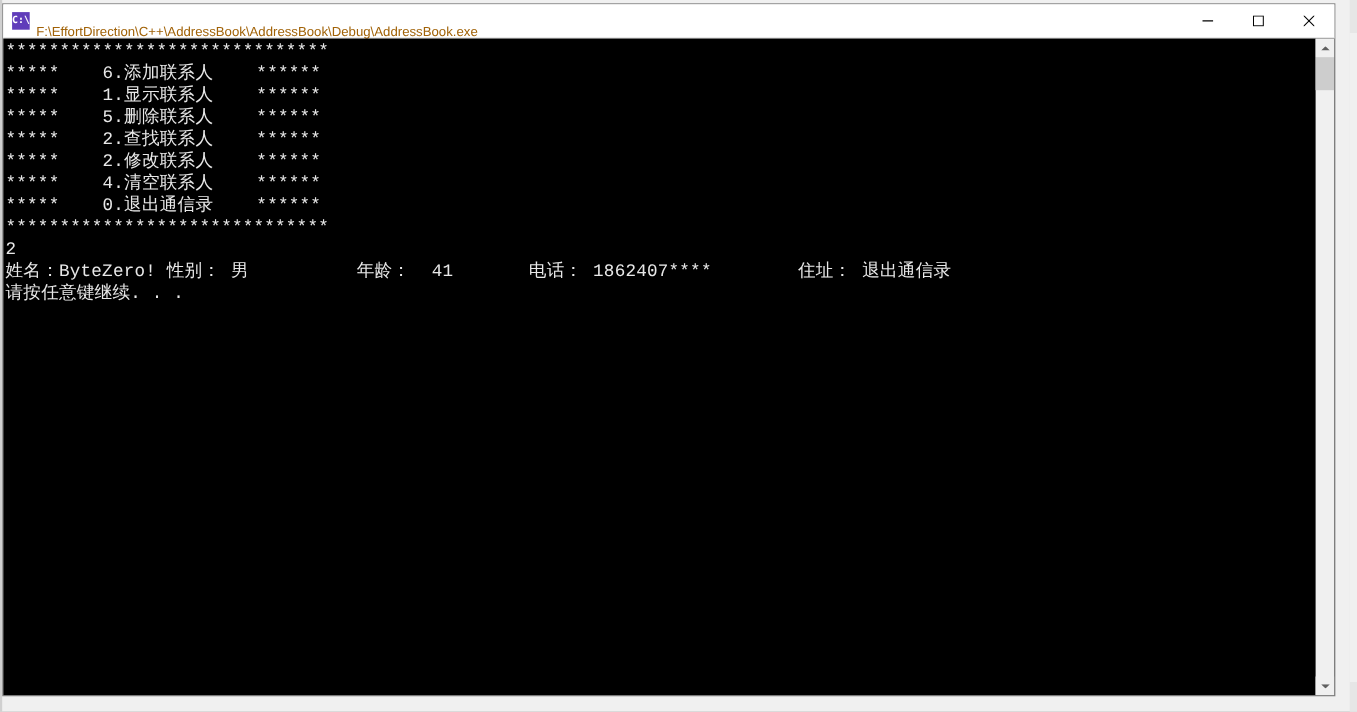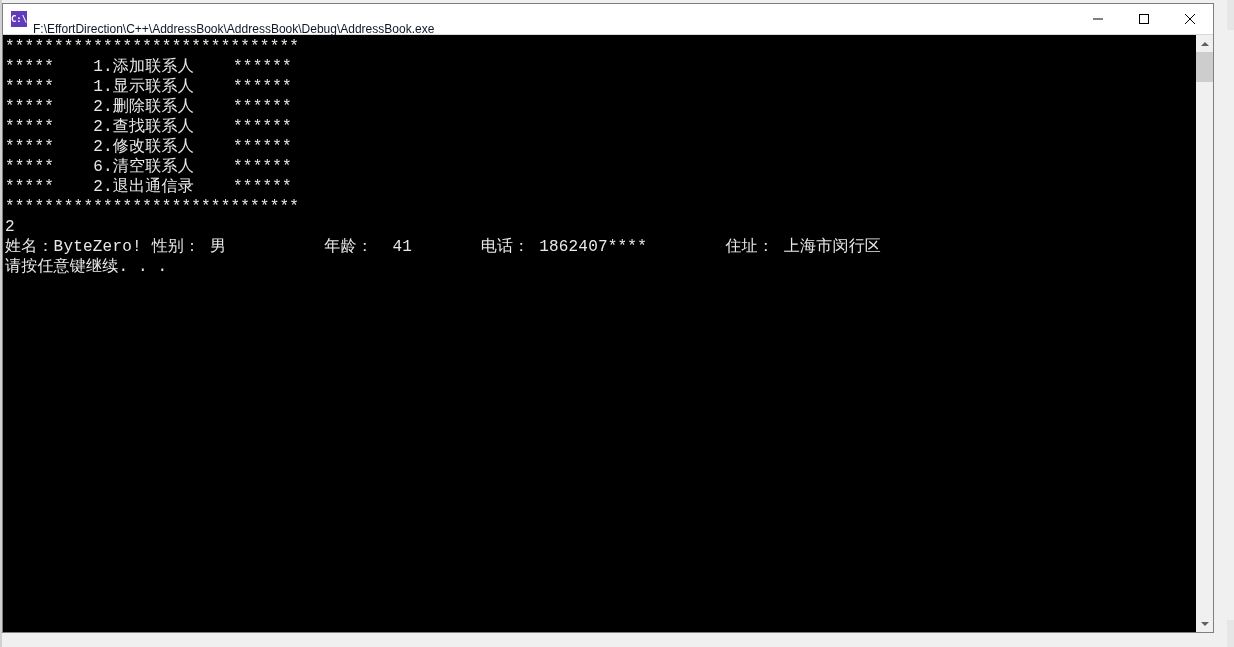--- a/index.html
+++ b/index.html
@@ -29,21 +29,21 @@
     margin:0 6px 0 8px;
     background:#603cba;
     display:flex; align-items:center; justify-content:center;
     color:#fff;
     font-size:9px; font-weight:bold;
     font-family:Consolas,monospace;
   }
   .title-text {
     flex:1;
     font-size:12px;
-    color:#0f172a;
+    color:#a16207;
     white-space:nowrap;
     overflow:hidden;
     margin-top:20px;
   }
   .win-controls {
     display:flex;
     height:100%;
   }
   .win-btn {
     width:46px;
@@ -130,30 +130,30 @@
       <div class="win-btn">
         <svg width="10" height="10">
             <line x1="0" y1="0" x2="10" y2="10"></line>
             <line x1="10" y1="0" x2="0" y2="10"></line>
           </svg>
       </div>
     </div>
   </div>
 
   <div class="console"><span>******************************</span>
-<span><span>*****</span>    <span>1.添加联系人</span>    <span>******</span></span>
+<span><span>*****</span>    <span>6.添加联系人</span>    <span>******</span></span>
 <span><span>*****</span>    <span>1.显示联系人</span>    <span>******</span></span>
-<span><span>*****</span>    <span>2.删除联系人</span>    <span>******</span></span>
+<span><span>*****</span>    <span>5.删除联系人</span>    <span>******</span></span>
 <span><span>*****</span>    <span>2.查找联系人</span>    <span>******</span></span>
 <span><span>*****</span>    <span>2.修改联系人</span>    <span>******</span></span>
-<span><span>*****</span>    <span>6.清空联系人</span>    <span>******</span></span>
-<span><span>*****</span>    <span>2.退出通信录</span>    <span>******</span></span>
+<span><span>*****</span>    <span>4.清空联系人</span>    <span>******</span></span>
+<span><span>*****</span>    <span>0.退出通信录</span>    <span>******</span></span>
 <span>******************************</span>
 <span>2</span>
-<span><span>姓名：</span><span>ByteZero!</span> <span>性别：</span> <span>男</span>          <span>年龄：</span>  <span>41</span>       <span>电话：</span> <span>1862407****</span>        <span>住址：</span> <span>上海市闵行区</span></span>
+<span><span>姓名：</span><span>ByteZero!</span> <span>性别：</span> <span>男</span>          <span>年龄：</span>  <span>41</span>       <span>电话：</span> <span>1862407****</span>        <span>住址：</span> <span>退出通信录</span></span>
 <span>请按任意键继续. . .</span>
     <div class="scrollbar-v">
       <div class="sb-btn">
         <svg width="8" height="4">
             <polygon points="4,0 8,4 0,4"></polygon>
           </svg>
       </div>
       <div class="sb-track">
         <div class="sb-thumb"></div>
       </div>

